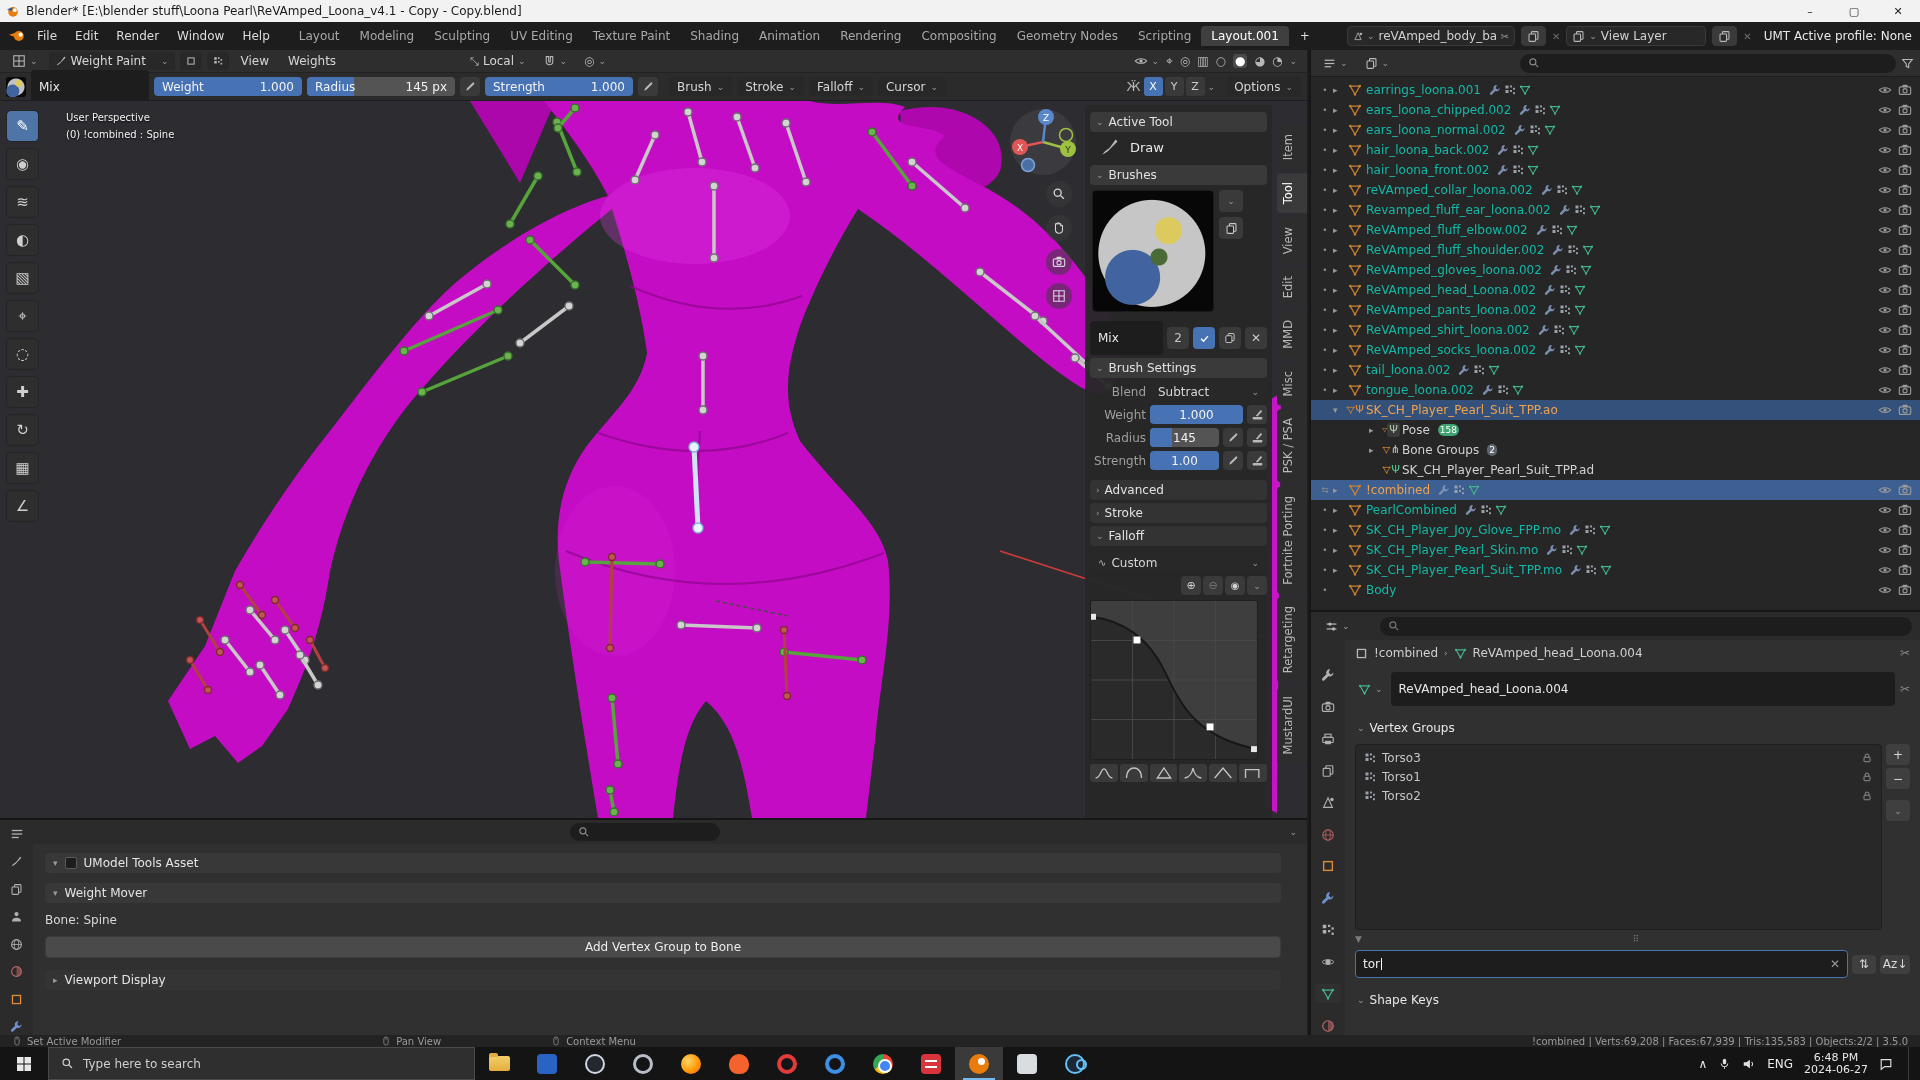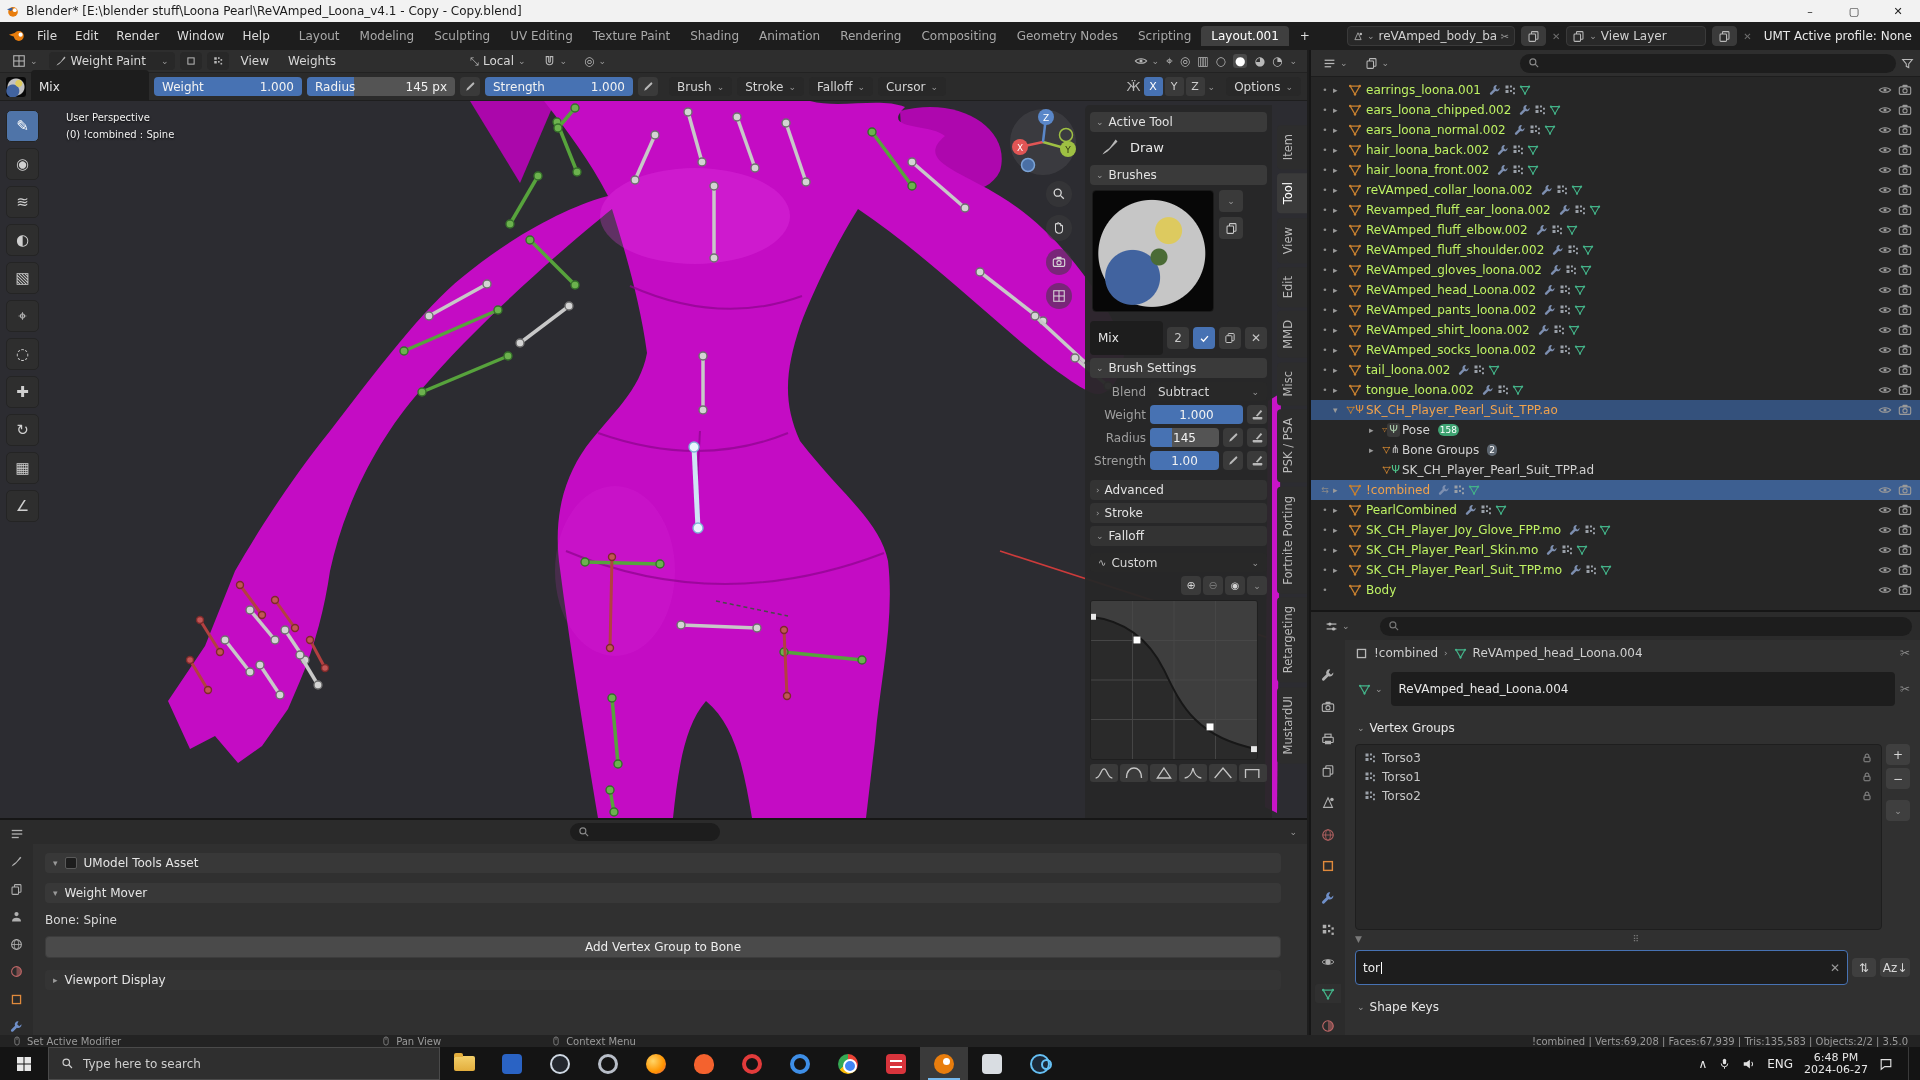--- a/index.html
+++ b/index.html
@@ -75,21 +75,21 @@
   .rightcol{left:1309px;top:50px;width:611px;height:985px}
   .outliner{left:0;top:0;width:611px;height:560px;background:#262626;border-left:2px solid #161616}
   .ohead{height:27px;background:#2e2e2e;border-bottom:1px solid #1d1d1d;display:flex;align-items:center;gap:5px;padding:0 6px}
   .osearch{flex:1;height:19px;background:#1d1d1d;border-radius:10px;display:flex;align-items:center;padding:0 8px;margin-left:120px;color:#888}
   .orow{height:20px;display:flex;align-items:center;padding-left:6px;color:#a5a5a5;position:relative}
   .orow .gut{width:16px;text-align:center;color:#8a8a8a;font-size:9px;flex:none}
   .orow .exp{width:13px;color:#9a9a9a;font-size:9px;flex:none}
   .orow .oicon{width:18px;flex:none;display:flex;justify-content:center}
   .orow .nm{margin-left:2px;white-space:nowrap}
   .orow.ind2{padding-left:42px}
-  .orow.dim .nm{color:#bef264}
+  .orow.dim .nm{color:#14b8a6}
   .orow.light .nm{color:#d2d2d2}
   .orow.orange .nm{color:#f0a24c}
   .orow.sel{background:#34517c}
   .orow.sel2{background:#3d5f91}
   .orow .mods{display:flex;gap:3px;margin-left:8px;align-items:center}
   .orow .vis{margin-left:auto;display:flex;gap:6px;padding-right:8px}
   .badge{margin-left:8px;font-size:9px;padding:1px 2px;border-radius:7px;color:#fff}
   .badge:empty{display:none}
   .badge.green{background:#3fa372}
   .badge.gray{background:#5d6670}
@@ -110,40 +110,40 @@
   .crumbs{height:26px;display:flex;align-items:center;gap:6px;padding:0 10px 0 44px;color:#cfcfcf}
   .pcontent{position:absolute;left:34px;top:54px;right:0;bottom:0;padding:6px 10px}
   .namefield{display:flex;gap:5px;align-items:center}
   .vglist{margin-top:6px;display:flex;gap:4px}
   .vgbox{flex:1;height:186px;background:#282828;border:1px solid #1e1e1e;border-radius:4px;padding:3px 0}
   .vgrow{height:19px;display:flex;align-items:center;gap:6px;padding:0 8px;color:#c6c6c6}
   .vgrow .lk{margin-left:auto;color:#909090}
   .vgside{width:24px;display:flex;flex-direction:column;gap:3px}
   .vgbtn{width:24px;height:21px;background:#3f3f3f;border-radius:4px;display:flex;align-items:center;justify-content:center;color:#d8d8d8}
   .filterrow{margin-top:6px;display:flex;gap:4px;align-items:center}
-  .filterfield{flex:1;height:35px;background:#1d1d1d;border:1px solid #4772b3;border-radius:4px;display:flex;align-items:center;padding:0 7px;color:#eee}
+  .filterfield{flex:1;height:28px;background:#1d1d1d;border:1px solid #4772b3;border-radius:4px;display:flex;align-items:center;padding:0 7px;color:#eee}
   .caret{display:inline-block;width:1px;height:12px;background:#fff;margin-left:1px}
   
   .bottomed{left:0;top:818px;width:1307px;height:217px;background:#303030;border-top:2px solid #161616}
   .bstrip{position:absolute;left:0;top:0;bottom:0;width:33px;background:#2b2b2b;display:flex;flex-direction:column;align-items:center;padding-top:6px;gap:11px}
   .bhead{position:absolute;left:33px;right:0;top:0;height:24px;background:#2b2b2b;display:flex;align-items:center;padding:0 10px}
   .bsearch{width:150px;height:18px;background:#1d1d1d;border-radius:9px;display:flex;align-items:center;gap:5px;padding:0 8px;color:#888;margin-left:527px}
   .bcontent{position:absolute;left:33px;right:14px;top:26px;bottom:0;padding:2px 12px}
   .panelhead{height:20px;background:#383838;border-radius:4px;display:flex;align-items:center;gap:7px;padding:0 8px;color:#e4e4e4;margin-top:5px}
   .checkbox{width:12px;height:12px;border:1px solid #5a5a5a;background:#1d1d1d;border-radius:2px}
   .pathrow{display:flex;align-items:center;margin-top:8px;gap:8px;color:#9b9b9b}
   .pathfield{flex:1;height:17px;background:#3d3d3d;border-radius:4px;margin-left:220px}
   .bigbtn{height:22px;background:#4a4a4a;border:1px solid #3c3c3c;border-radius:4px;display:flex;align-items:center;justify-content:center;color:#ececec;margin-top:9px}
   
   .statusbar{left:0;top:1035px;width:1920px;height:12px;background:#232323;display:flex;align-items:center;gap:10px;padding:0 12px;font-size:10px;color:#9a9a9a}
   .stat{display:flex;gap:5px;align-items:center}
   
   .taskbar{left:0;top:1047px;width:1920px;height:33px;background:#141414;display:flex;align-items:center;color:#e8e8e8}
   .startbtn{width:48px;height:33px;display:flex;align-items:center;justify-content:center}
-  .tsearch{width:392px;height:33px;background:#2f2f2f;border:1px solid #4a4a4a;display:flex;align-items:center;gap:9px;padding:0 12px;color:#cfcfcf;font-size:12px}
+  .tsearch{width:427px;height:33px;background:#2f2f2f;border:1px solid #4a4a4a;display:flex;align-items:center;gap:9px;padding:0 12px;color:#cfcfcf;font-size:12px}
   .tb-apps{display:flex}
   .tb-app{width:48px;height:33px;display:flex;align-items:center;justify-content:center;position:relative}
   .tb-app.open::after{content:"";position:absolute;bottom:0;left:8px;right:8px;height:2px;background:#76b9ed}
   .tb-app.active{background:#3a3a3a}
   .appic{width:20px;height:20px}
   .ic-folder .appic{width:21px;height:15px;background:linear-gradient(#f3cf6a,#e3ae3d);border-radius:2px;position:relative}
   .ic-folder .appic::before{content:"";position:absolute;top:-3px;left:0;width:9px;height:4px;background:#e3ae3d;border-radius:2px 2px 0 0}
   .ic-blue .appic{background:#2a63c4;border-radius:4px}
   .ic-obs .appic{background:#23272e;border:2px solid #cfd8e3;border-radius:50%}
   .ic-ring .appic{border:3px solid #b8bec8;border-radius:50%}

